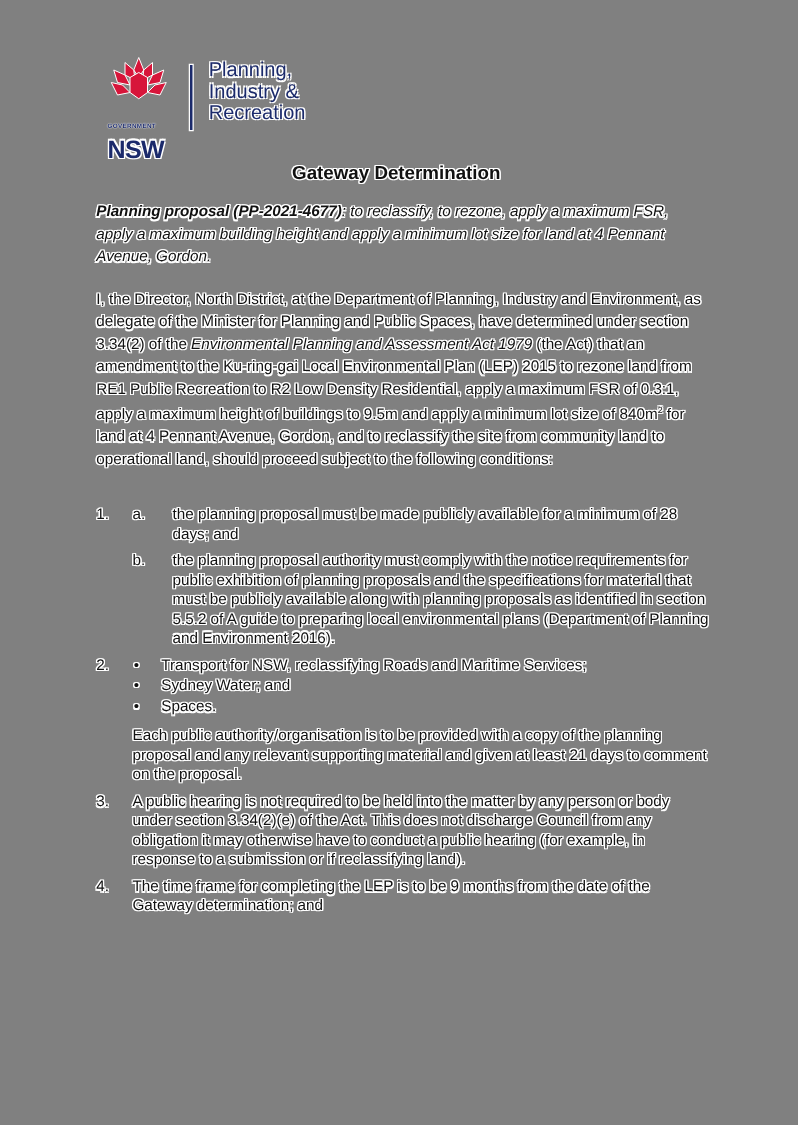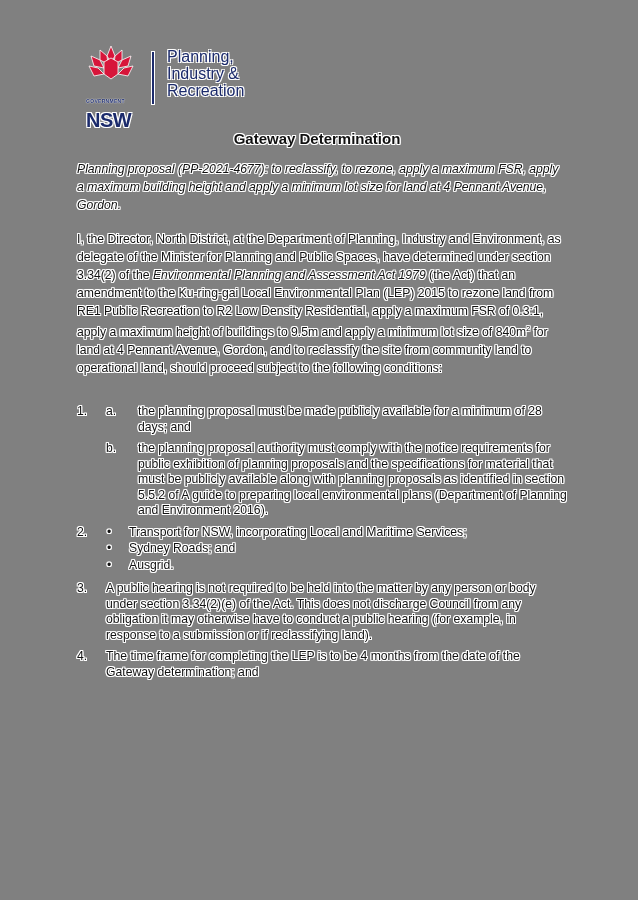--- a/index.html
+++ b/index.html
@@ -90,21 +90,21 @@
       position: absolute;
       left: 77px;
       width: 490px;
       font-size: 12.2px;
       line-height: 18px;
     }
     .proposal {
       top: 160px;
       font-style: italic;
     }
-    .proposal .lead { font-weight: normal; }
+    .proposal .lead { font-weight: bold; }
     .intro { top: 230px; }
     .intro i { font-style: italic; }
     .conditions {
       position: absolute;
       left: 77px;
       top: 397px;
       width: 490px;
       font-size: 12.2px;
       line-height: 15.5px;
       margin: 0;
@@ -203,35 +203,36 @@
         <span>the planning proposal authority must comply with the notice requirements for public exhibition of planning proposals and the specifications for material that must be publicly available along with planning proposals as identified in section 5.5.2 of A guide to preparing local environmental plans (Department of Planning and Environment 2016).</span>
       </li>
     </ul>
   </li>
 
   <li class="cond">
     <span class="num">2.</span>
     <ul class="bullets">
       <li>
         <span class="dot">•</span>
-        <span>Transport for NSW, incorporating Local and Maritime Services;</span>
+        <span>Transport for NSW, reclassifying Roads and Maritime Services;</span>
       </li>
       <li>
         <span class="dot">•</span>
-        <span>Sydney Roads; and</span>
+        <span>Sydney Water; and</span>
       </li>
       <li>
         <span class="dot">•</span>
-        <span>Ausgrid.</span>
+        <span>Spaces.</span>
       </li>
     </ul>
+    <p class="note">Each public authority/organisation is to be provided with a copy of the planning proposal and any relevant supporting material and given at least 21 days to comment on the proposal.</p>
   </li>
 
   <li class="cond">
     <span class="num">3.</span>
     <p>A public hearing is not required to be held into the matter by any person or body under section 3.34(2)(e) of the Act. This does not discharge Council from any obligation it may otherwise have to conduct a public hearing (for example, in response to a submission or if reclassifying land).</p>
   </li>
 
   <li class="cond">
     <span class="num">4.</span>
-    <p>The time frame for completing the LEP is to be 4 months from the date of the Gateway determination; and</p>
+    <p>The time frame for completing the LEP is to be 9 months from the date of the Gateway determination; and</p>
   </li>
 </ol>
 
 </body></html>

